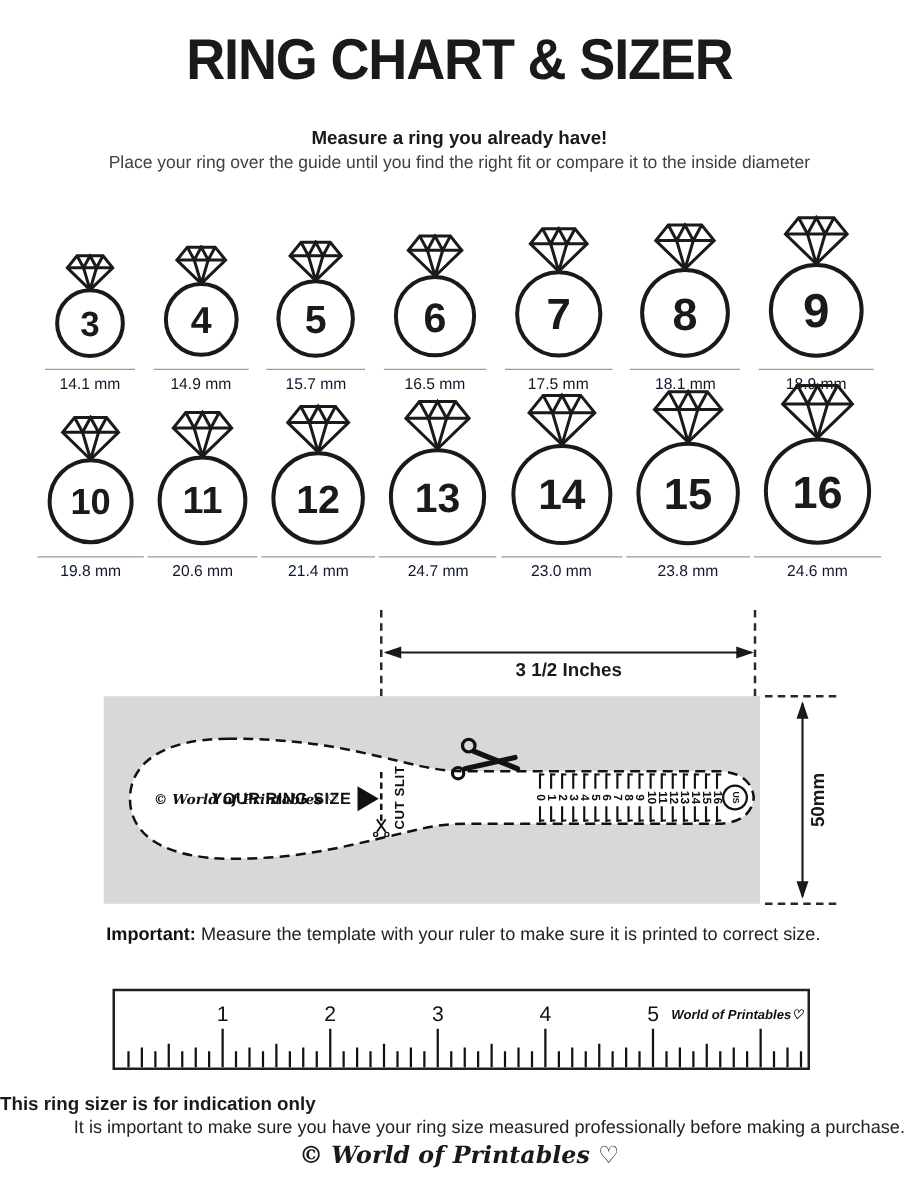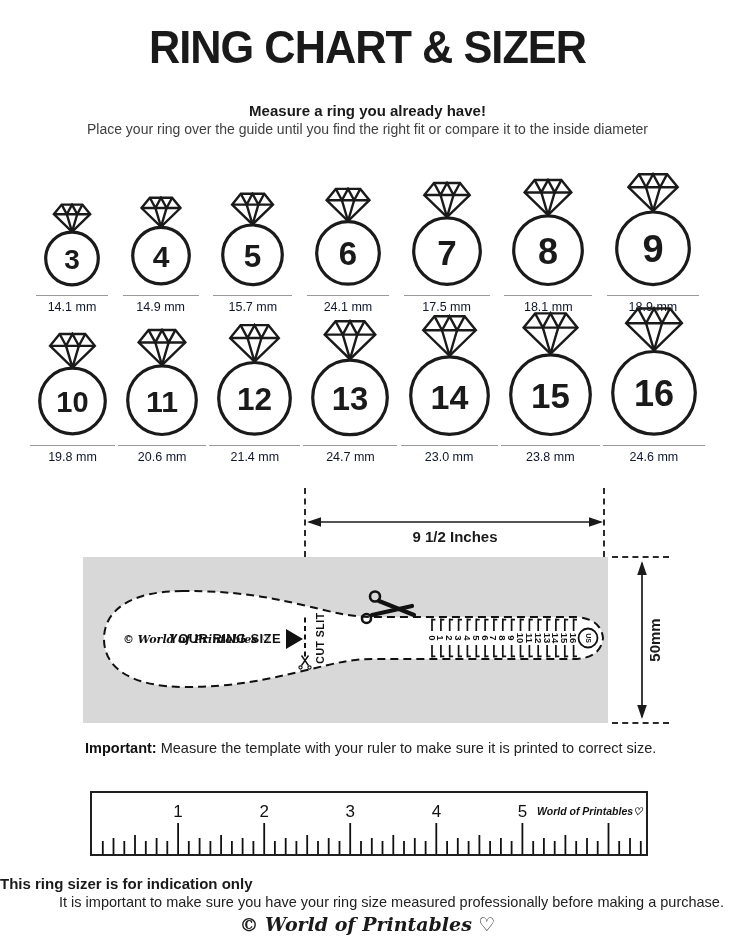--- a/index.html
+++ b/index.html
@@ -88,21 +88,21 @@
           <g transform="translate(14.6 0) scale(1.020 0.945)" fill="none" stroke="#1a1a1a">
             <path d="M10 2 L34 2 L43 14 L22 36 L1 14 Z" stroke-width="2.4" vector-effect="non-scaling-stroke" stroke-linejoin="miter"></path>
             <path d="M1 14 H43" stroke-width="2.4" vector-effect="non-scaling-stroke" stroke-linejoin="miter"></path>
             <path d="M10 2 L16 14 L22 2 L28 14 L34 2" stroke-width="2.4" vector-effect="non-scaling-stroke" stroke-linejoin="miter"></path>
             <path d="M16 14 L22 36 M28 14 L22 36" stroke-width="2.4" vector-effect="non-scaling-stroke" stroke-linejoin="miter"></path>
           </g>
           <circle cx="37" cy="65.9" r="31.3" fill="#fff" stroke="#1a1a1a" stroke-width="3.2"></circle>
           <text x="37" y="66.9" text-anchor="middle" dominant-baseline="central" font-size="33.0" font-weight="600" fill="#1a1a1a">6</text>
         </svg>
         <div class="ring-underline" style="width: 82px;"></div>
-        <div class="ring-mm">24.1 mm</div>
+        <div class="ring-mm">16.5 mm</div>
       </div>
       <div class="ring-item">
         <svg width="78" height="107" viewBox="0 0 78 107">
           <g transform="translate(15.2 0) scale(1.082 1.002)" fill="none" stroke="#1a1a1a">
             <path d="M10 2 L34 2 L43 14 L22 36 L1 14 Z" stroke-width="2.4" vector-effect="non-scaling-stroke" stroke-linejoin="miter"></path>
             <path d="M1 14 H43" stroke-width="2.4" vector-effect="non-scaling-stroke" stroke-linejoin="miter"></path>
             <path d="M10 2 L16 14 L22 2 L28 14 L34 2" stroke-width="2.4" vector-effect="non-scaling-stroke" stroke-linejoin="miter"></path>
             <path d="M16 14 L22 36 M28 14 L22 36" stroke-width="2.4" vector-effect="non-scaling-stroke" stroke-linejoin="miter"></path>
           </g>
           <circle cx="39" cy="70.1" r="33.3" fill="#fff" stroke="#1a1a1a" stroke-width="3.2"></circle>
@@ -243,21 +243,21 @@
 
   <div class="abs sizer">
 
     <div class="abs vdash" style="left:304px;top:8px;height:69px;"></div>
     <div class="abs vdash" style="left:603px;top:8px;height:69px;"></div>
     <svg class="abs" style="left:305px;top:34px;" width="300" height="16" viewBox="0 0 300 16">
       <line x1="4" y1="8" x2="296" y2="8" stroke="#1a1a1a" stroke-width="1.7"></line>
       <polygon points="2,8 16,3.2 16,12.8" fill="#1a1a1a"></polygon>
       <polygon points="298,8 284,3.2 284,12.8" fill="#1a1a1a"></polygon>
     </svg>
-    <div class="abs dim-label" style="left:305px;top:48px;width:300px;">9 1/2 Inches</div>
+    <div class="abs dim-label" style="left:305px;top:48px;width:300px;">3 1/2 Inches</div>
 
     <div class="abs graybox">
       <svg width="525" height="166" viewBox="0 0 525 166">
         <path d="M 100 34 C 48 34 21 53 21 82 C 21 112 50 130 103 130 C 150 130 182 123 224 113 C 254 106 266 102 292 102 L 494 102 Q 518 100 520 81 Q 518 62 494 60 L 292 60 C 266 60 254 56 224 49 C 182 39 150 34 100 34 Z" fill="#ffffff" stroke="#111" stroke-width="2" stroke-dasharray="8 5"></path>
         <path d="M 222 60.5 V 101" stroke="#111" stroke-width="2" stroke-dasharray="5 3.5" fill="none"></path>
         <g stroke="#111" fill="none">
           <path d="M218.5 98.5 L225.5 108.5 M225.5 98.5 L218.5 108.5" stroke-width="1.4"></path>
           <circle cx="217.5" cy="110.5" r="1.6" stroke-width="1.1"></circle>
           <circle cx="226.5" cy="110.5" r="1.6" stroke-width="1.1"></circle>
         </g>

